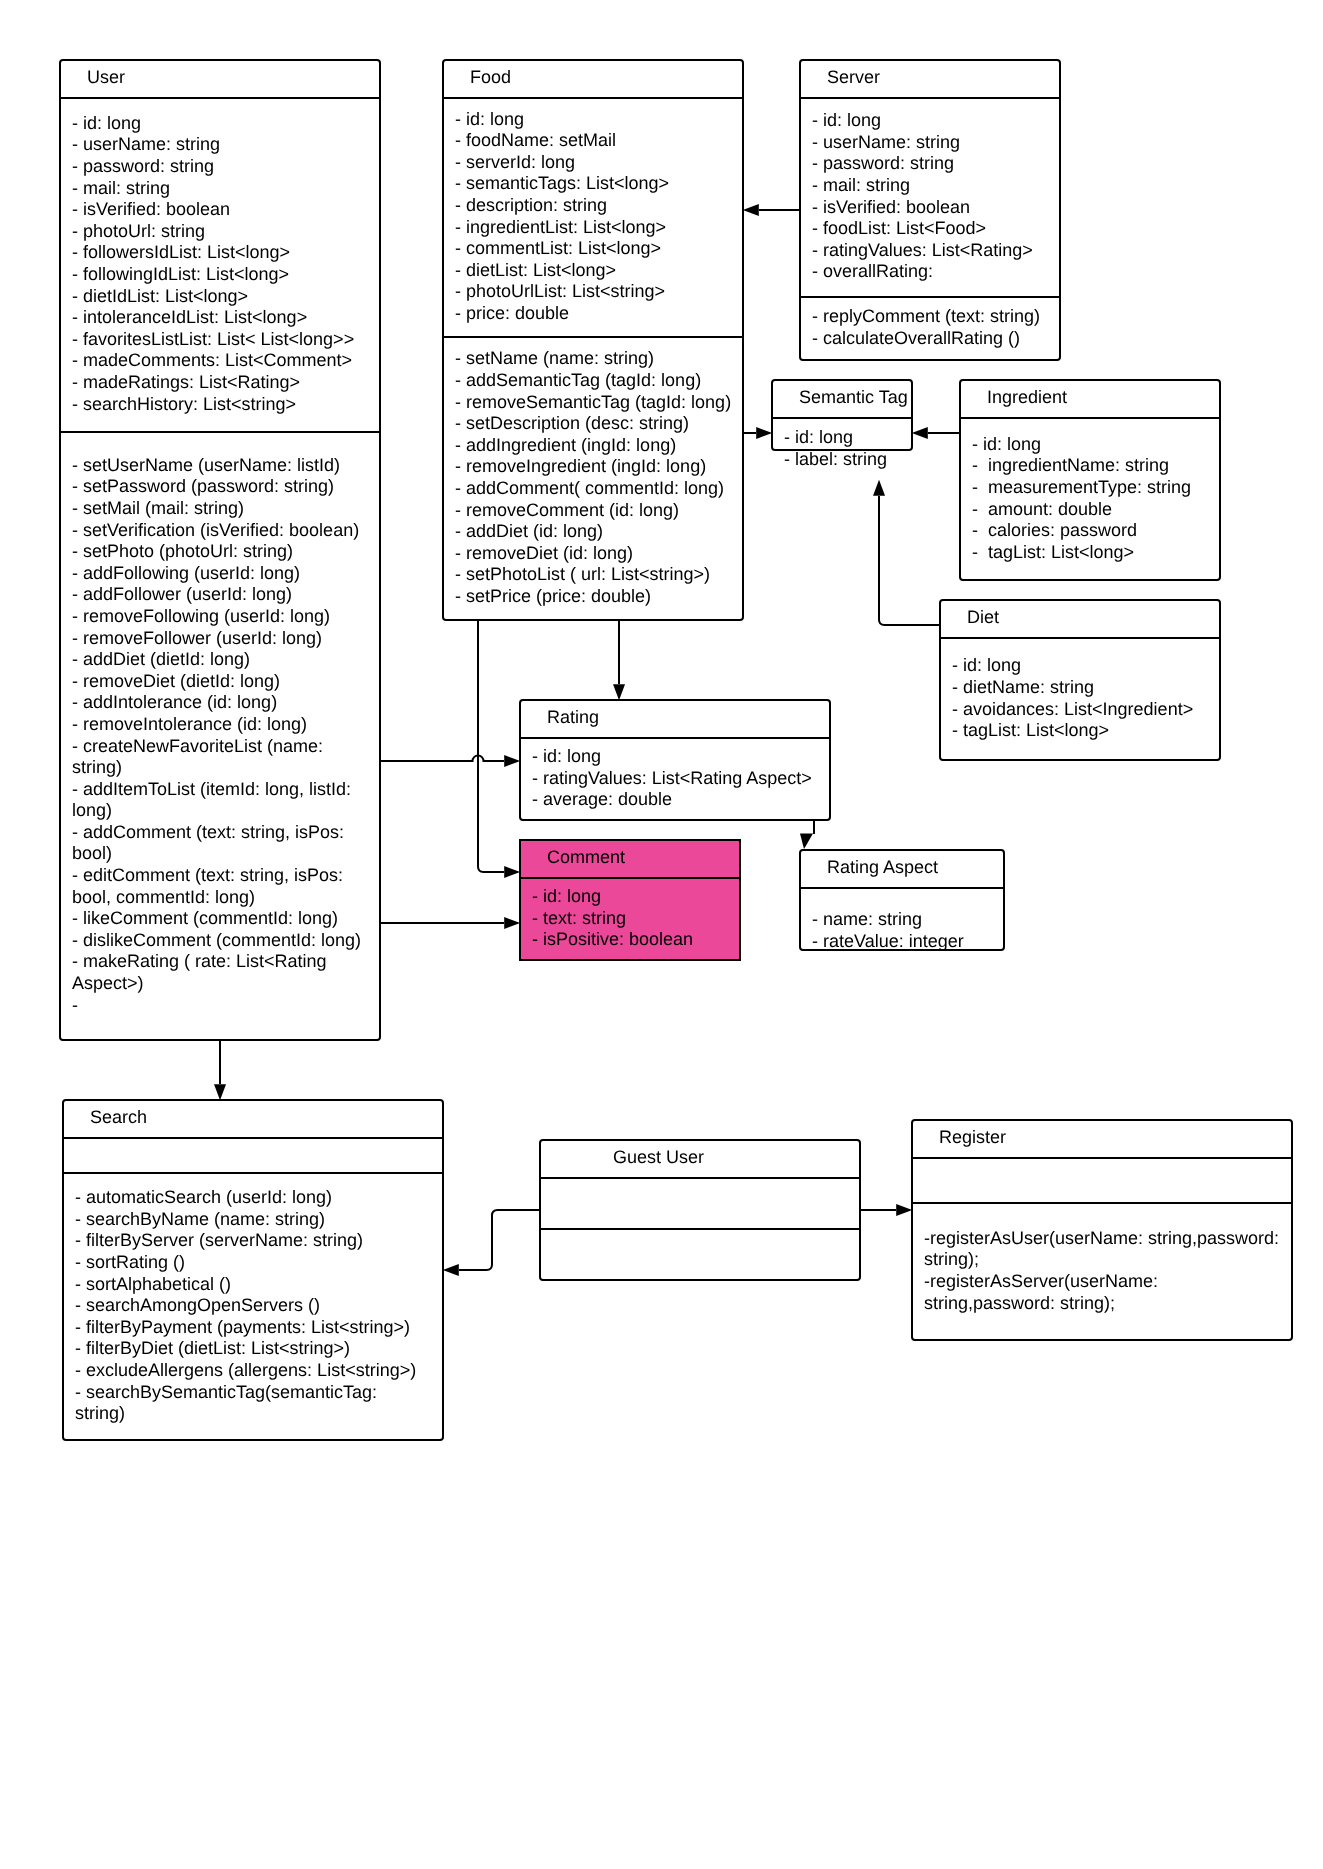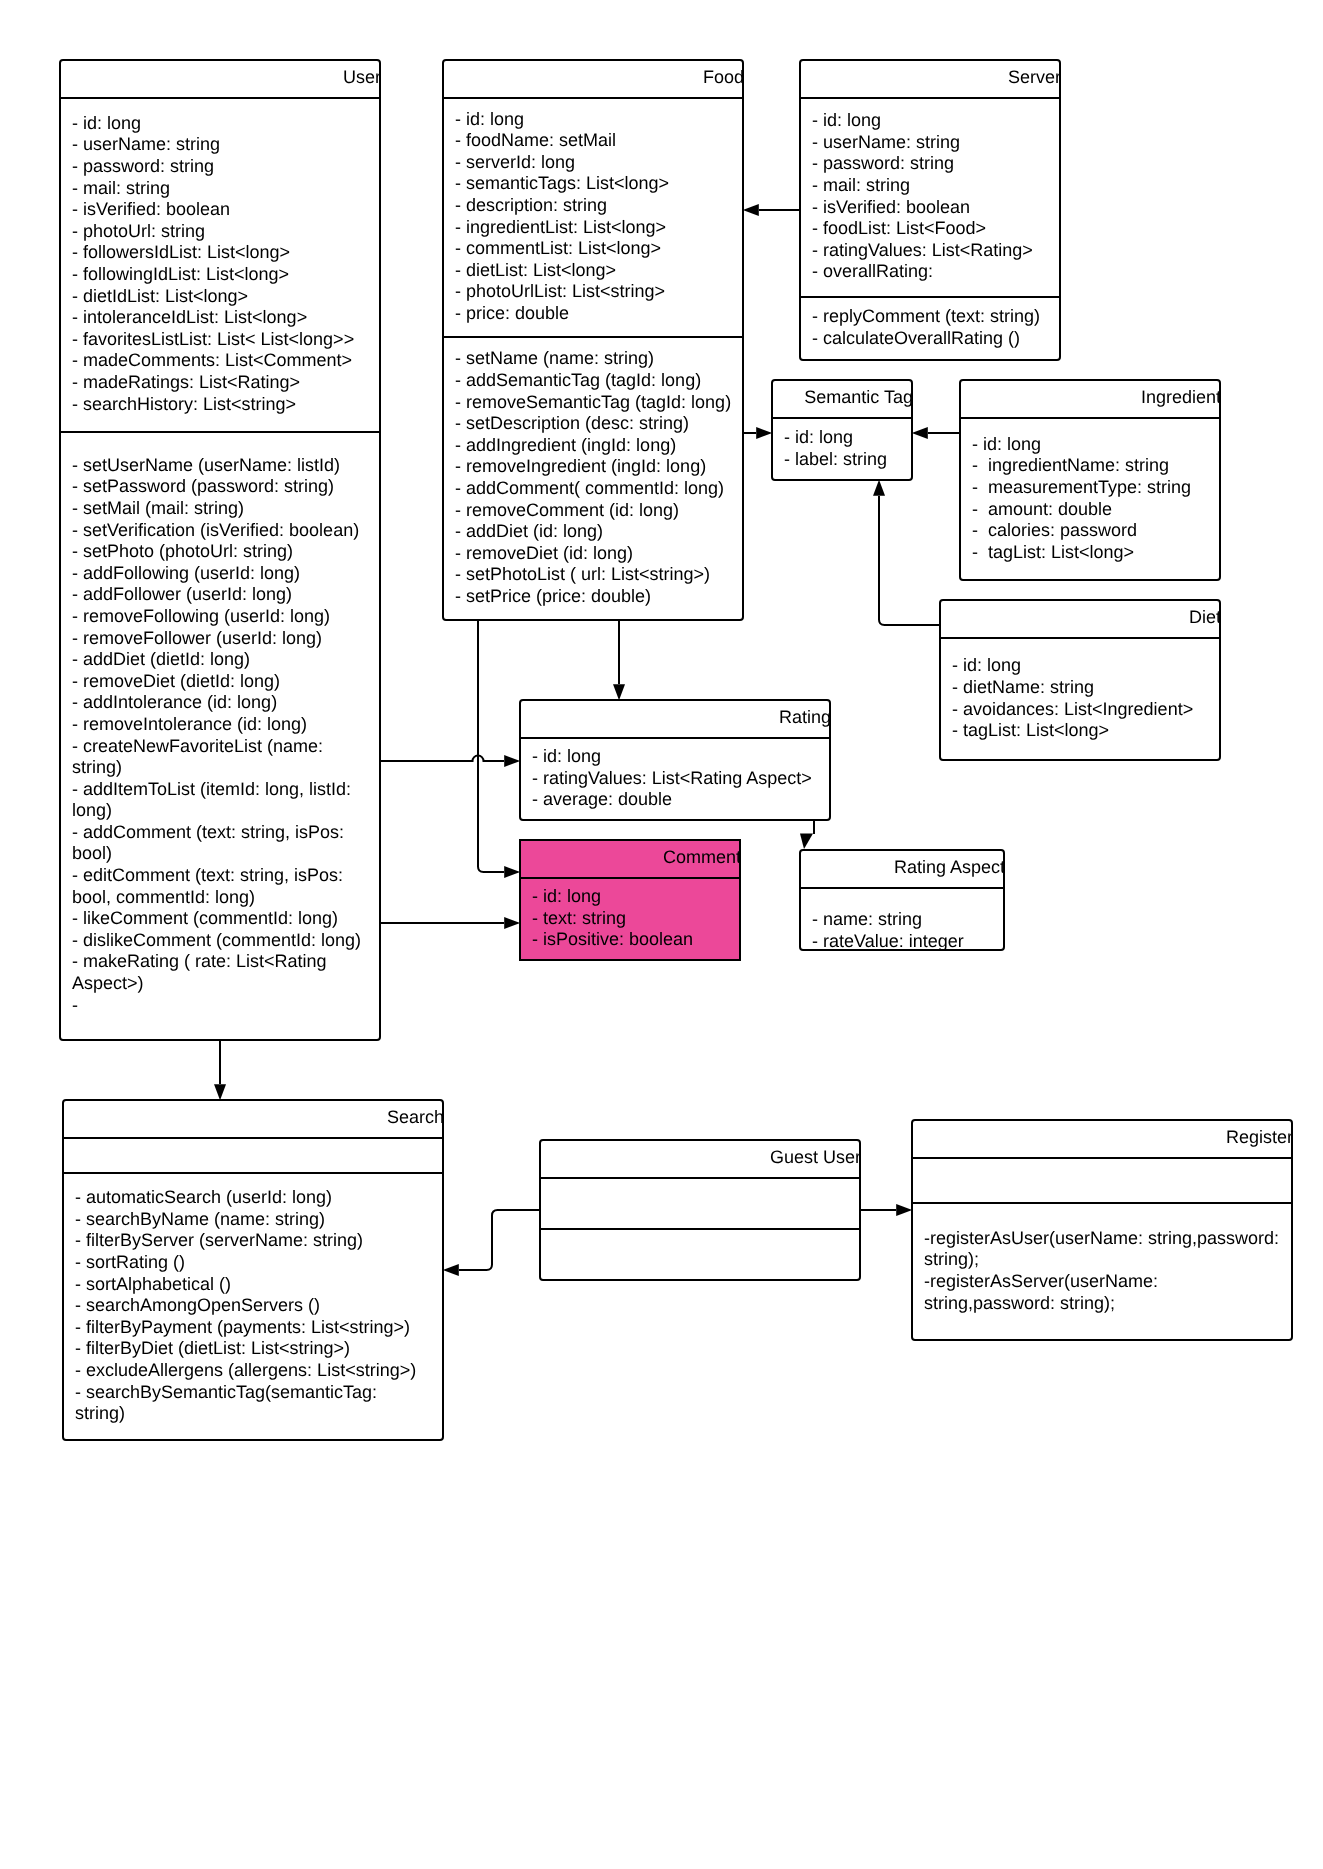--- a/index.html
+++ b/index.html
@@ -8,22 +8,22 @@
        font-family:"Liberation Sans",sans-serif;color:#000000;
        -webkit-font-smoothing:antialiased;text-rendering:geometricPrecision;}
   #diagram{position:absolute;left:0;top:0;width:1323px;height:1869px;}
   #edge-layer{position:absolute;left:0;top:0;width:1323px;height:1869px;
               pointer-events:none;overflow:visible;}
   .uml-class{position:absolute;box-sizing:border-box;border:2px solid #000000;
              border-radius:4px;background:#ffffff;}
   .uml-divider{position:absolute;left:-2px;right:-2px;height:2px;background:#000000;}
   .uml-compartment{position:absolute;left:-2px;right:-2px;box-sizing:border-box;
         display:flex;flex-direction:column;justify-content:center;}
-  .class-name{font-size:18px;line-height:21.6px;text-align:right;white-space:nowrap;
-              transform:translateY(-1px);}
+  .class-name{font-size:18px;line-height:21.6px;text-align:left;white-space:nowrap;
+              transform:translateY(-1px);margin-left:28px;}
   .member-list{font-size:18px;line-height:21.6px;transform:translateY(-1px);}
   .member-row{white-space:pre;}
 </style>
 </head>
 <body>
 
 <div id="diagram">
   <svg id="edge-layer" viewBox="0 0 1323 1869" width="1323" height="1869">
       <g>
         <path fill="none" stroke="#000000" stroke-width="2" stroke-linecap="butt" d="M 799 210 L 759 210"></path>
@@ -184,21 +184,21 @@
           <div class="member-row">- overallRating:</div>
         </div>
       </div>
       <div class="uml-compartment" style="top: 236px; height: 64px;">
         <div class="member-list" style="padding-left: 13px;">
           <div class="member-row">- replyComment (text: string)</div>
           <div class="member-row">- calculateOverallRating ()</div>
         </div>
       </div>
     </div>
-    <div class="uml-class" style="left: 771px; top: 379px; width: 142px; height: 102px; border-width: 2px; border-color: rgb(0, 0, 0); border-radius: 4px; background: rgb(255, 255, 255);">
+    <div class="uml-class" style="left: 771px; top: 379px; width: 142px; height: 72px; border-width: 2px; border-color: rgb(0, 0, 0); border-radius: 4px; background: rgb(255, 255, 255);">
       <div class="uml-divider" style="top: 36px; height: 2px; background: rgb(0, 0, 0);"></div>
       <div class="uml-compartment" style="top: -2px; height: 39px;">
         <div class="class-name">Semantic Tag</div>
       </div>
       <div class="uml-compartment" style="top: 37px; height: 63px;">
         <div class="member-list" style="padding-left: 13px;">
           <div class="member-row">- id: long</div>
           <div class="member-row">- label: string</div>
         </div>
       </div>
@@ -292,21 +292,21 @@
           <div class="member-row">- filterByDiet (dietList: List&lt;string&gt;)</div>
           <div class="member-row">- excludeAllergens (allergens: List&lt;string&gt;)</div>
           <div class="member-row">- searchBySemanticTag(semanticTag:</div>
           <div class="member-row">string)</div>
         </div>
       </div>
     </div>
     <div class="uml-class" style="left: 539px; top: 1139px; width: 322px; height: 142px; border-width: 2px; border-color: rgb(0, 0, 0); border-radius: 4px; background: rgb(255, 255, 255);">
       <div class="uml-divider" style="top: 36px; height: 2px; background: rgb(0, 0, 0);"></div>
       <div class="uml-divider" style="top: 87px; height: 2px; background: rgb(0, 0, 0);"></div>
-      <div class="uml-compartment" style="top: -2px; height: 39px;">
+      <div class="uml-compartment" style="top: -2px; height: 39px; padding-left: 46px;">
         <div class="class-name">Guest User</div>
       </div>
       <div class="uml-compartment" style="top: 37px; height: 51px;">
         <div class="member-list" style="padding-left: 13px;"></div>
       </div>
       <div class="uml-compartment" style="top: 88px; height: 52px;">
         <div class="member-list" style="padding-left: 13px;"></div>
       </div>
     </div>
     <div class="uml-class" style="left: 911px; top: 1119px; width: 382px; height: 222px; border-width: 2px; border-color: rgb(0, 0, 0); border-radius: 4px; background: rgb(255, 255, 255);">

